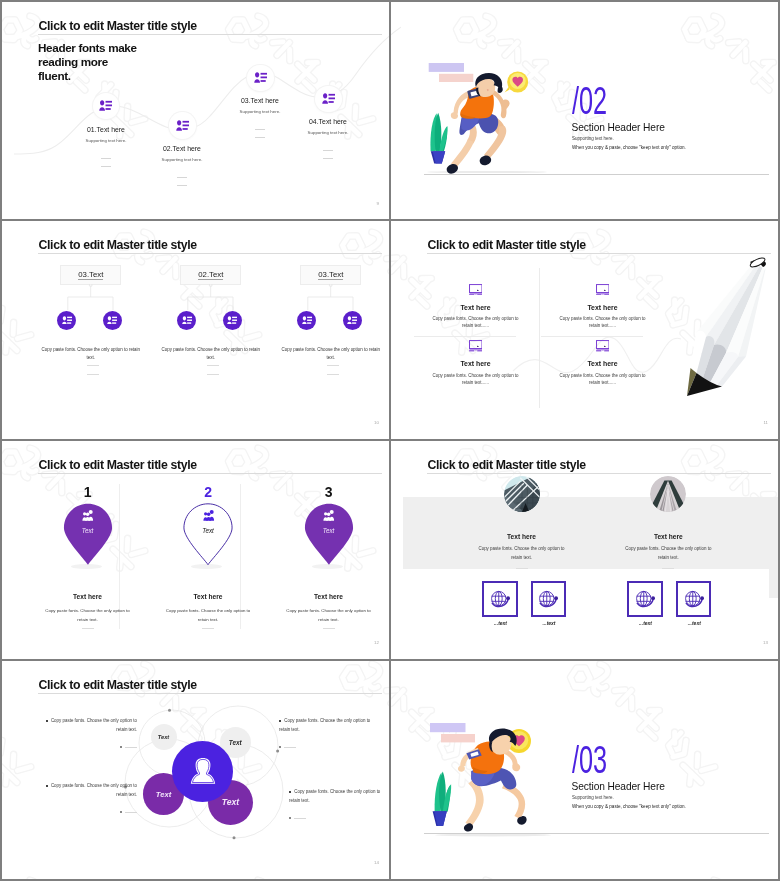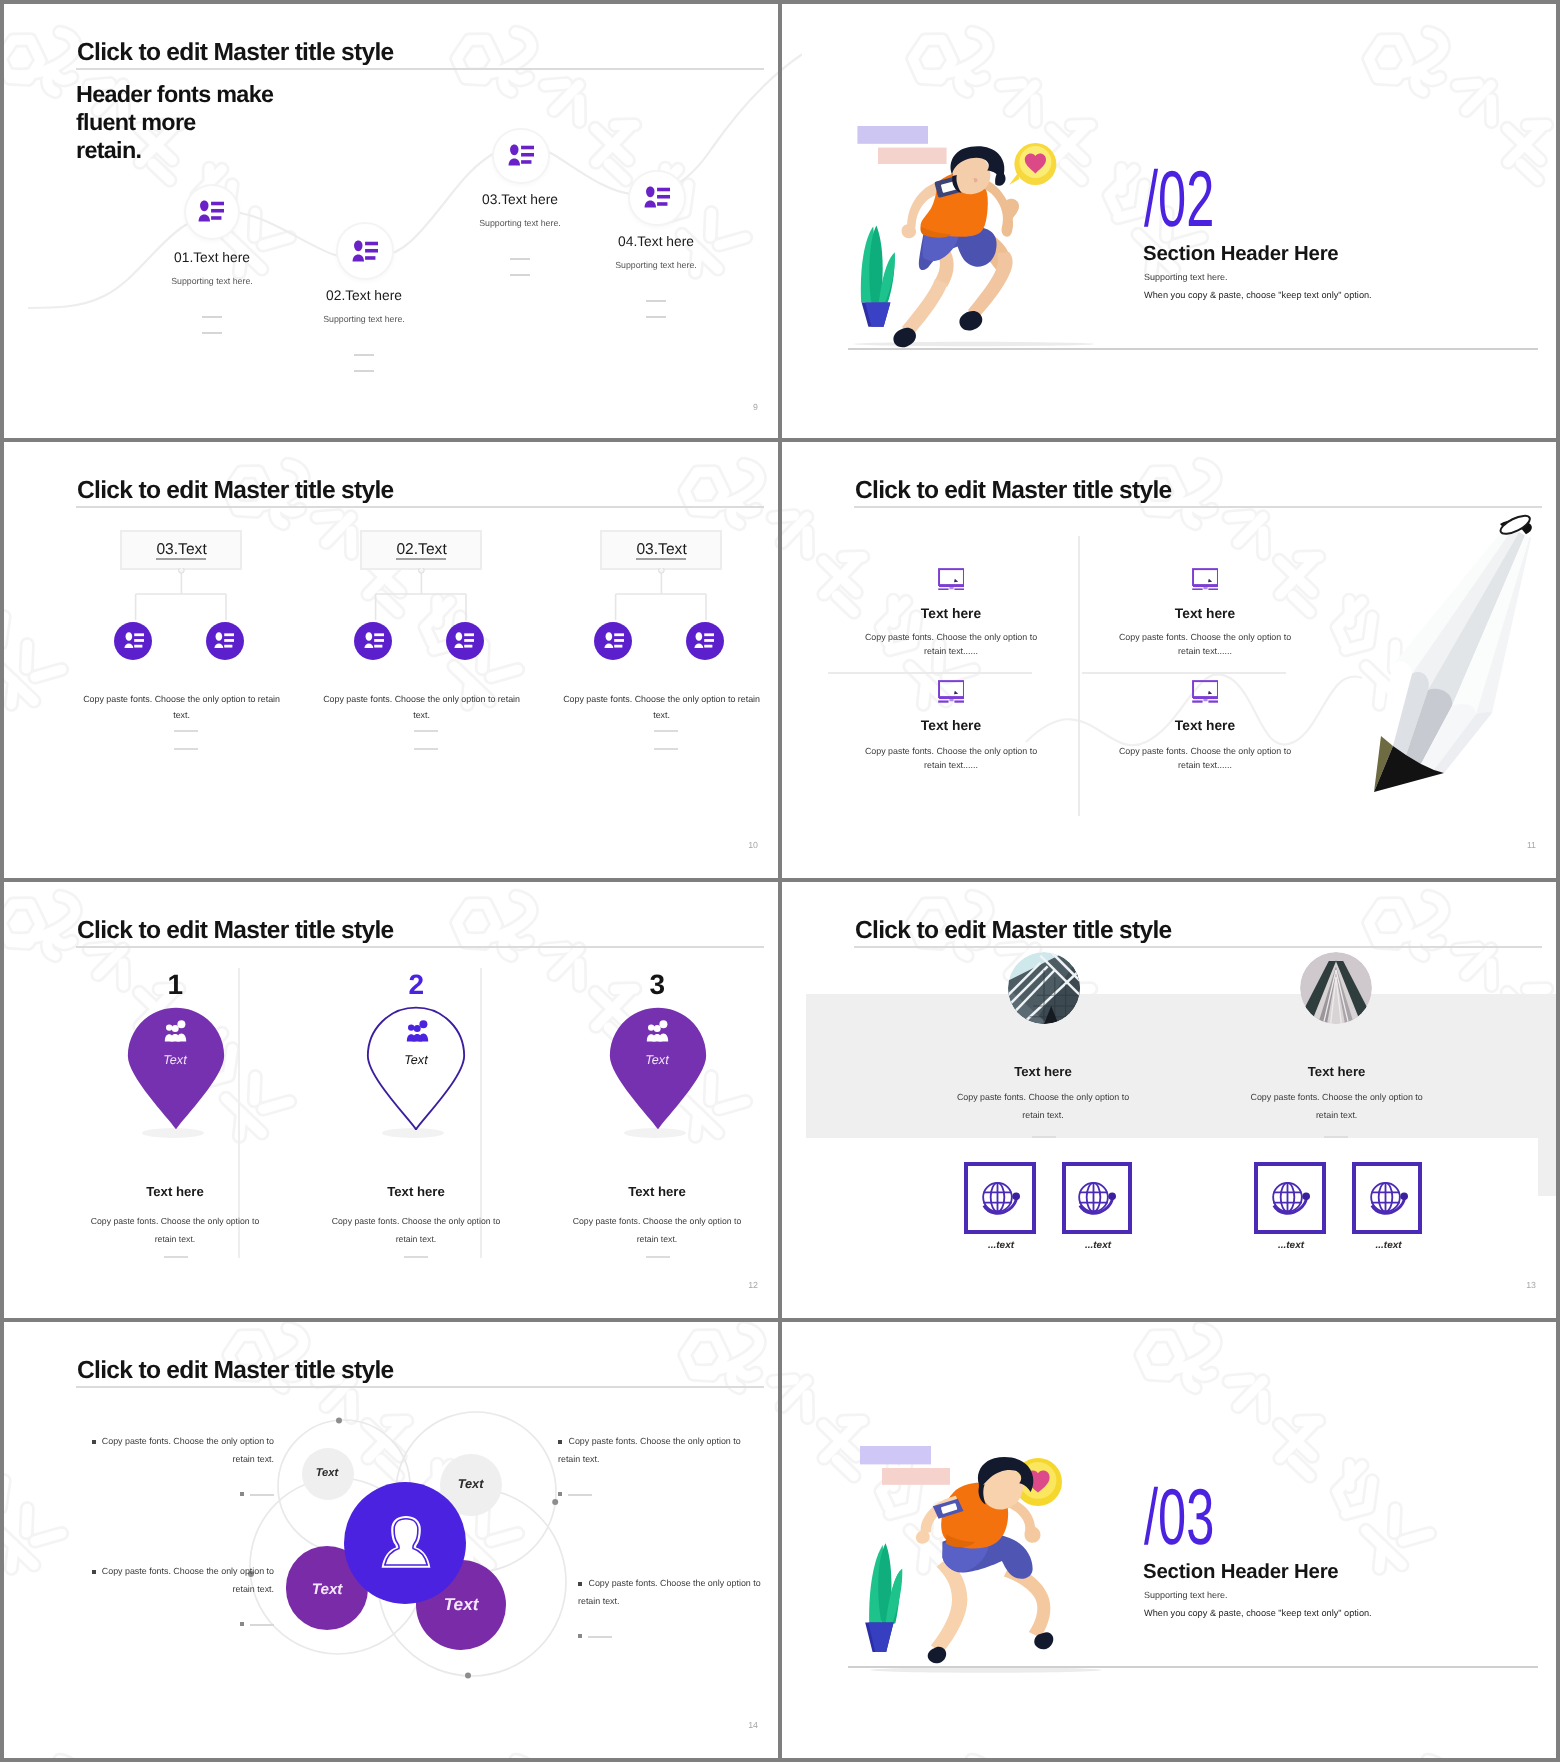--- a/index.html
+++ b/index.html
@@ -99,21 +99,21 @@
   .s6-note.nleft{text-align:right;}
   .s6-note.nright{text-align:left;}
   .s6-bullet{display:inline-block;width:2px;height:2px;background:#444;vertical-align:middle;margin-right:2px;}
   .s6-ntext{}
   .s6-ndash{display:block;margin-top:9px;}
   .s6-ndash i{display:inline-block;width:2px;height:2px;background:#888;vertical-align:middle;margin-right:3px;}
   .s6-ndash b{display:inline-block;width:12px;height:1px;background:#d8d8d8;vertical-align:middle;}
   .s6-note.nleft .s6-ndash{text-align:right;}
   
   .sec-num{position:absolute;left:169px;top:78.6px;font-size:39.5px;font-weight:normal;color:#4B22E0;letter-spacing:0px;line-height:1;transform:scaleX(0.64);transform-origin:left top;-webkit-text-stroke:0.9px #ffffff;paint-order:stroke fill;}
-  .sec-head{position:absolute;left:168.5px;top:119.5px;font-size:10.2px;font-weight:bold;color:#141414;letter-spacing:-0.1px;}
+  .sec-head{position:absolute;left:168.5px;top:119.5px;font-size:10.2px;font-weight:normal;color:#141414;letter-spacing:-0.1px;}
   .sec-sup{position:absolute;left:169px;top:134px;font-size:4.5px;color:#3a3a3a;}
   .sec-note{position:absolute;left:169px;top:142.5px;font-size:4.6px;color:#222;}
   .sec-art{position:absolute;left:22px;top:58px;width:124px;height:115px;}
 </style>
 </head>
 <body>
 
 <svg class="wm" width="780" height="881" viewBox="0 0 780 881">
     <g transform="translate(-209,-432) rotate(44)">
       <g fill="none" stroke-linejoin="round" stroke-linecap="round">
@@ -1964,22 +1964,22 @@
 </g>
     </g>
   </svg>
 <div class="grid" id="grid">
 
 <div class="slide" id="s0">
   <div class="stitle" style="left:24.5px;top:16.8px;">Click to edit Master title style</div>
   <div class="srule" style="left:24px;top:32.4px;width:344px;"></div>
   <div class="s0-lead">
     <div>Header fonts make</div>
-    <div>fluent more</div>
-    <div>retain.</div>
+    <div>reading more</div>
+    <div>fluent.</div>
   </div>
   <svg class="s0-curve" width="387" height="218" viewBox="0 0 387 218">
     <path d="M -4 152 C 14 152 26 152 38 146 C 54 138 64 120 78 111 C 86 106 92 104 100 104 C 118 104 136 119 152 125 C 168 131 184 128 196 114 C 210 99 218 83 234 74 C 246 68 254 70 264 76 C 278 85 290 94 302 95 C 318 96 330 90 342 72 C 356 52 372 34 392 22" fill="none" stroke="#ededed" stroke-width="1.1"></path>
   </svg>
   <div class="s0-node" style="left:78.5px;top:90.5px;">
         <svg class="ic-card" viewBox="0 0 24 20">
           <g fill="#6B21C8">
             <path d="M5.6 0.4c2.3 0 3.9 2.0 3.9 4.8 0 2.8-1.6 5.2-3.9 5.2S1.7 8.0 1.7 5.2C1.7 2.4 3.3 0.4 5.6 0.4z"></path>
             <path d="M0.3 20c0-4.4 2.4-6.6 5.3-6.6S10.9 15.6 10.9 20z"></path>
             <rect x="11.9" y="1.6" width="12.1" height="3.3"></rect>

